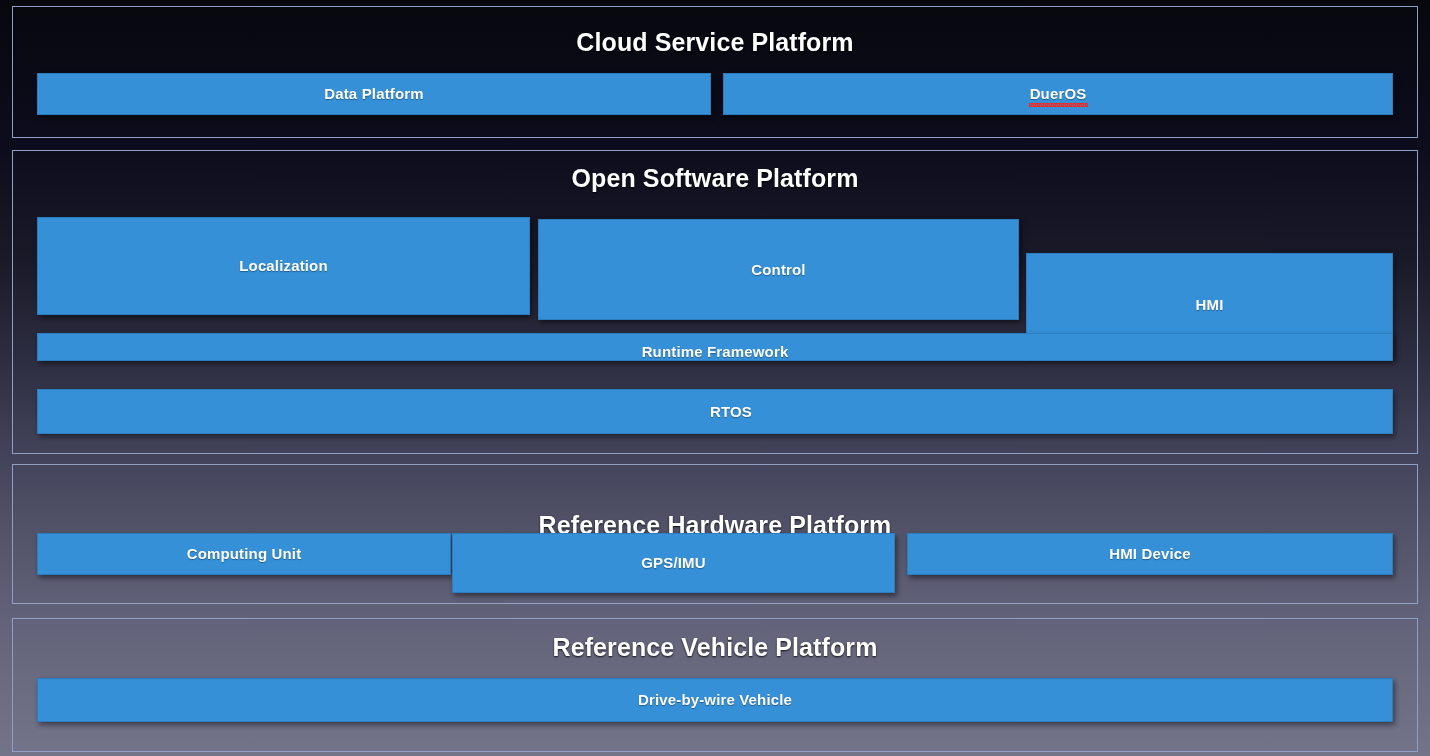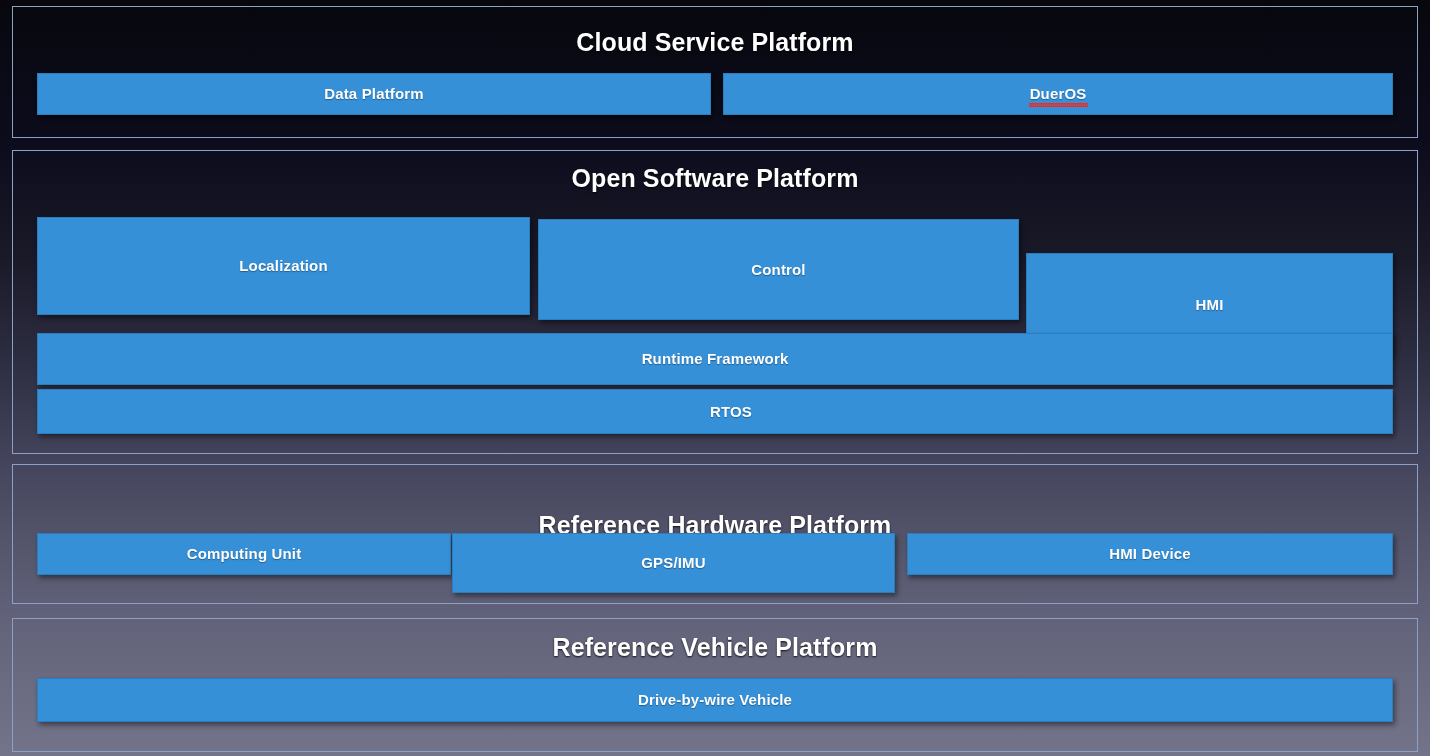--- a/index.html
+++ b/index.html
@@ -110,21 +110,21 @@
   #sec-cloud .section-title { top: 23px; }
   #box-data-platform { left: 24px;  top: 66px; width: 674px; height: 42px; }
   #box-dueros        { left: 710px; top: 66px; width: 670px; height: 42px; }
 
   
   #sec-software   { top: 150px; height: 304px; }
   #sec-software .section-title { top: 15px; }
   #box-localization { left: 24px;  top: 66px;  width: 493px; height: 98px; }
   #box-control      { left: 525px; top: 68px;  width: 481px; height: 101px; }
   #box-hmi          { left: 1013px;top: 65px;  width: 367px; height: 103px; margin-top: 37px; }
-  #box-runtime      { left: 24px;  top: 182px; width: 1356px; height: 52px; }
+  #box-runtime      { left: 24px;  top: 182px; width: 1356px; height: 28px; align-items: flex-end; }
   #box-rtos         { left: 24px;  top: 238px; width: 1356px; height: 45px; padding-left: 32px; }
 
   
   #sec-hardware   { top: 464px; height: 140px; }
   #sec-hardware .section-title { top: 16px; margin-top: 32px; }
   #box-computing-unit { left: 24px;  top: 68px; width: 414px; height: 42px; }
   #box-gps-imu        { left: 439px; top: 68px; width: 443px; height: 60px; }
   #box-hmi-device     { left: 894px; top: 68px; width: 486px; height: 42px; }
 
   

